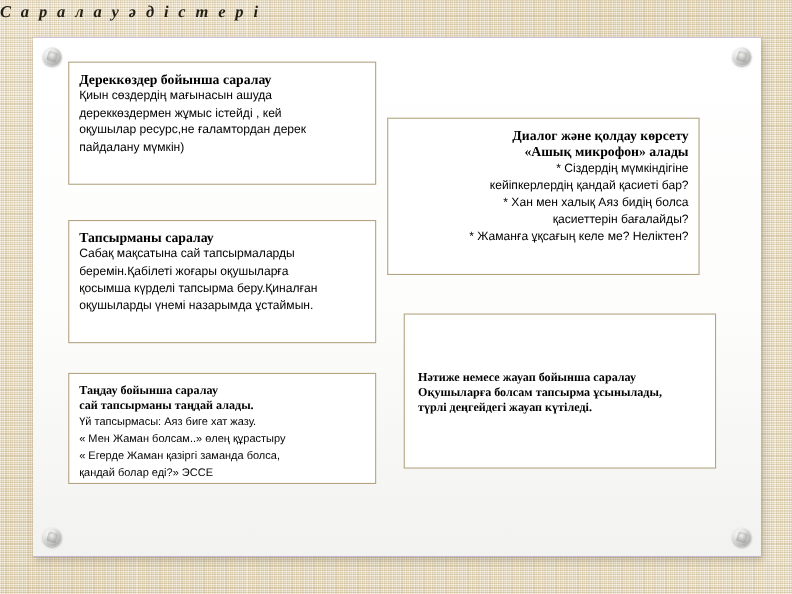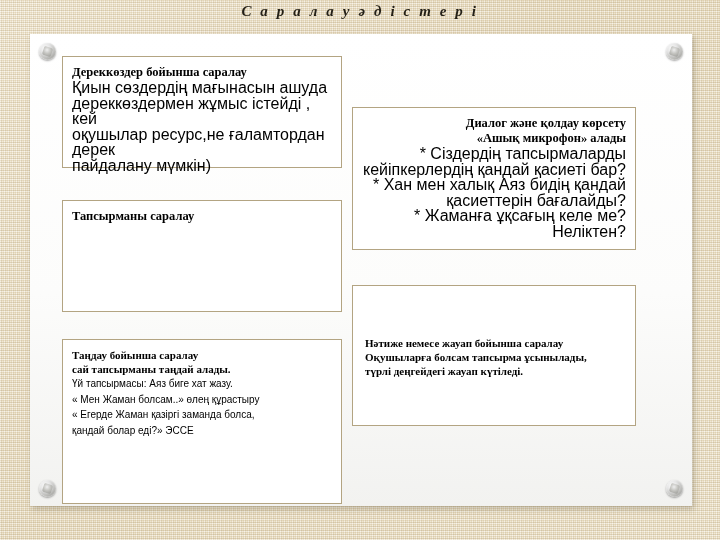--- a/index.html
+++ b/index.html
@@ -17,21 +17,20 @@
       repeating-linear-gradient(90deg, rgba(255,255,255,0.42) 0px, rgba(255,255,255,0.42) 1px, rgba(186,167,131,0.26) 1px, rgba(186,167,131,0.26) 2px, rgba(255,255,255,0.14) 2px, rgba(255,255,255,0.14) 3px, rgba(199,180,146,0.20) 3px, rgba(199,180,146,0.20) 4px),
       linear-gradient(135deg, #f0e6ce 0%, #e6d9ba 45%, #ece1c6 100%);
   }
 
   
   .slide-title {
     position: absolute;
     left: 0;
     top: 3px;
     width: 720px;
-    text-align: center;
     font-family: "Liberation Serif", "DejaVu Serif", serif;
     font-style: italic;
     font-weight: bold;
     font-size: 15px;
     letter-spacing: 2.6px;
     color: #231f16;
   }
 
   
   .board {
@@ -91,41 +90,41 @@
 
   .hdr-serif {
     font-family: "Liberation Serif", "DejaVu Serif", serif;
     font-weight: bold;
     font-size: 12.5px;
     line-height: 15px;
     white-space: nowrap;
   }
   .body-sans {
     font-family: "Liberation Sans", sans-serif;
-    font-size: 16px;
+    font-size: 11px;
     line-height: 15.5px;
   }
   .body-sans-sm {
     font-family: "Liberation Sans", sans-serif;
     font-size: 10px;
     line-height: 15.5px;
   }
   .hdr-serif-blk {
     font-family: "Liberation Serif", "DejaVu Serif", serif;
     font-weight: bold;
     font-size: 11px;
     line-height: 14px;
   }
 
   
   #box-sources  { left: 32px;  top: 22px;  width: 280px; height: 112px; }
   #box-task     { left: 32px;  top: 166px; width: 280px; height: 112px;  }
-  #box-choice   { left: 32px;  top: 305px; width: 280px; height: 165px; }
+  #box-choice   { left: 32px;  top: 305px; width: 280px; height: 101px; }
   #box-dialog   { left: 322px; top: 73px;  width: 284px; height: 143px; text-align: right; }
-  #box-result   { left: 322px; top: 251px; width: 284px; height: 141px;
+  #box-result   { left: 337px; top: 251px; width: 284px; height: 141px;
                   display: flex; align-items: center; }
 
   #box-result .tbox-pad { width: 100%; padding-left: 12px; }
 
   .line { display: block; }
 </style>
 </head>
 <body>
 
 <div class="slide-title">С а р а л а у   ә д і с т е р і</div>
@@ -146,20 +145,26 @@
         <span class="line">дереккөздермен жұмыс істейді , кей</span>
         <span class="line">оқушылар ресурс,не ғаламтордан дерек</span>
         <span class="line">пайдалану мүмкін)</span>
       </div>
     </div>
   </div>
 
   <div class="tbox" id="box-task">
     <div class="tbox-pad">
       <div class="hdr-serif">Тапсырманы саралау</div>
+      <div class="body-sans">
+        <span class="line">Сабақ мақсатына сай тапсырмаларды</span>
+        <span class="line">беремін.Қабілеті жоғары оқушыларға</span>
+        <span class="line">қосымша күрделі тапсырма беру.Қиналған</span>
+        <span class="line">оқушыларды үнемі назарымда ұстаймын.</span>
+      </div>
     </div>
   </div>
 
   <div class="tbox" id="box-choice">
     <div class="tbox-pad">
       <div class="hdr-serif-blk">
         <span class="line">Таңдау бойынша саралау</span>
         <span class="line">сай тапсырманы таңдай алады.</span>
       </div>
       <div class="body-sans-sm">
@@ -171,23 +176,23 @@
     </div>
   </div>
 
   <div class="tbox" id="box-dialog">
     <div class="tbox-pad">
       <div class="hdr-serif">
         <span class="line">Диалог және қолдау көрсету</span>
         <span class="line">«Ашық микрофон» алады</span>
       </div>
       <div class="body-sans">
-        <span class="line">* Сіздердің тапсырмаларды</span>
+        <span class="line">* Сіздердің мүмкіндігіне</span>
         <span class="line">кейіпкерлердің  қандай қасиеті  бар?</span>
-        <span class="line">* Хан мен халық  Аяз бидің қандай</span>
+        <span class="line">* Хан мен халық  Аяз бидің болса</span>
         <span class="line">қасиеттерін бағалайды?</span>
         <span class="line">* Жаманға ұқсағың келе ме? Неліктен?</span>
       </div>
     </div>
   </div>
 
   <div class="tbox" id="box-result">
     <div class="tbox-pad">
       <div class="hdr-serif-blk">
         <span class="line">Нәтиже немесе жауап  бойынша саралау</span>

